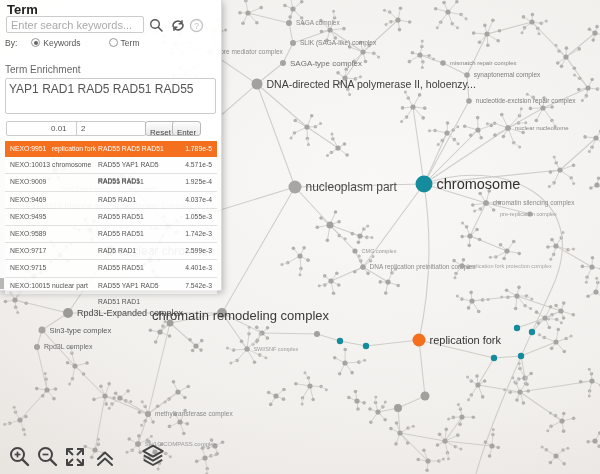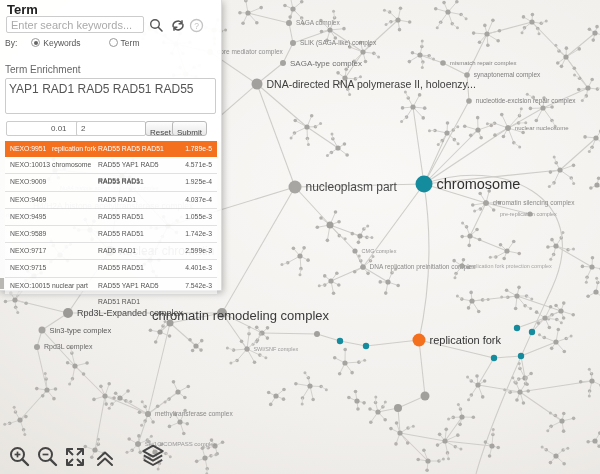--- a/index.html
+++ b/index.html
@@ -1457,21 +1457,21 @@
       <span>Term</span>
     </div>
 
     <div class="tehead">Term Enrichment</div>
 
     <textarea class="genesbox" style="">YAP1 RAD1 RAD5 RAD51 RAD55</textarea>
 
     <input class="numin pv" type="text" value="0.01" style="">
     <input class="numin mg" type="text" value="2" style="">
     <button class="btn reset">Reset</button>
-    <button class="btn submit">Submit</button>
+    <button class="btn submit">Enter</button>
 
     <div class="results">
         <div class="trow sel">
           <span class="c-id">NEXO:9951</span>
           <span class="c-term">replication fork</span>
           <span class="c-genes">RAD55 RAD5 RAD51 RAD1</span>
           <span class="c-pvalue">1.789e-5</span>
         </div>
         <div class="trow">
           <span class="c-id">NEXO:10013</span>

